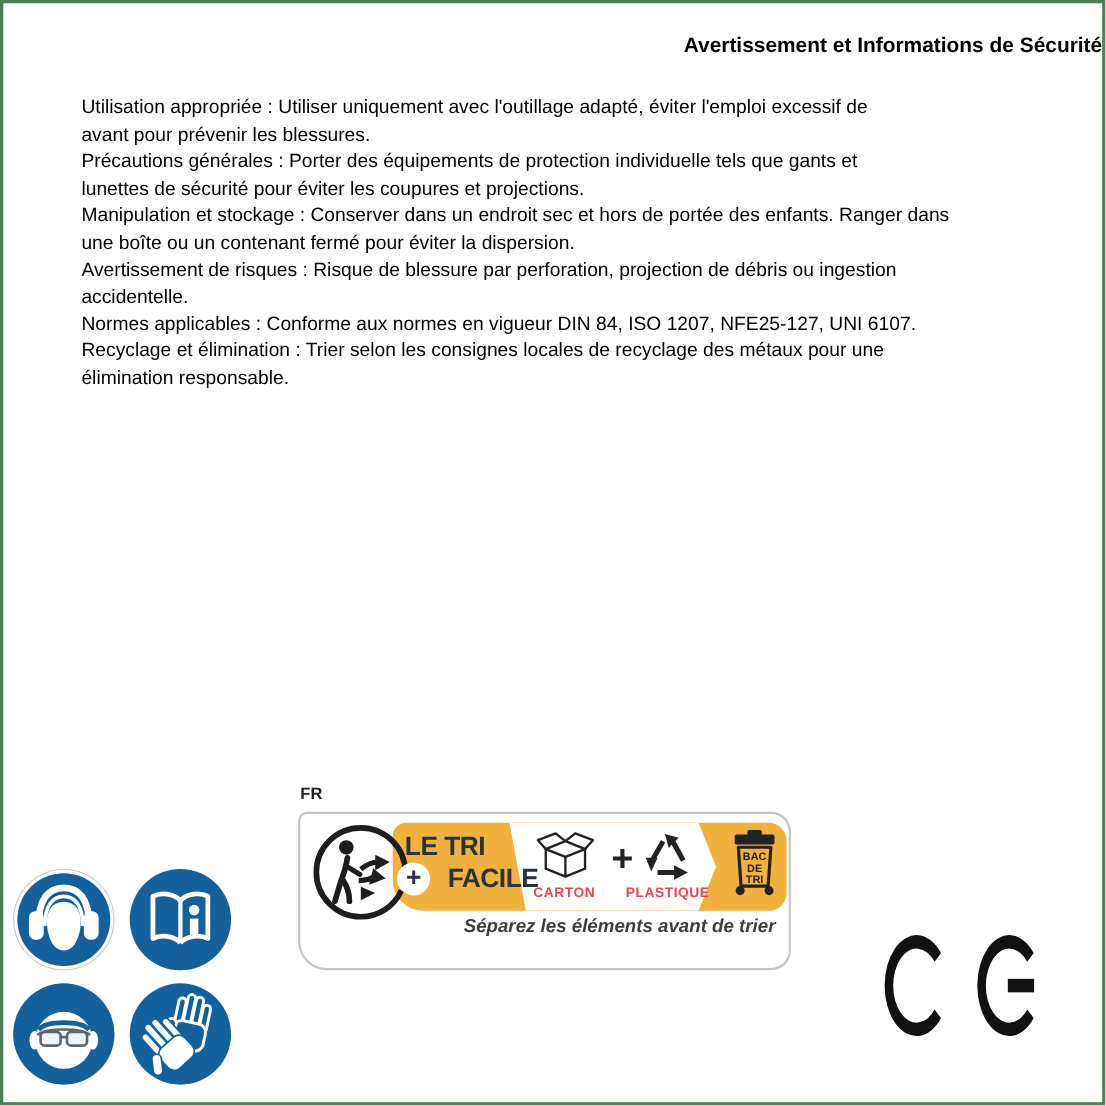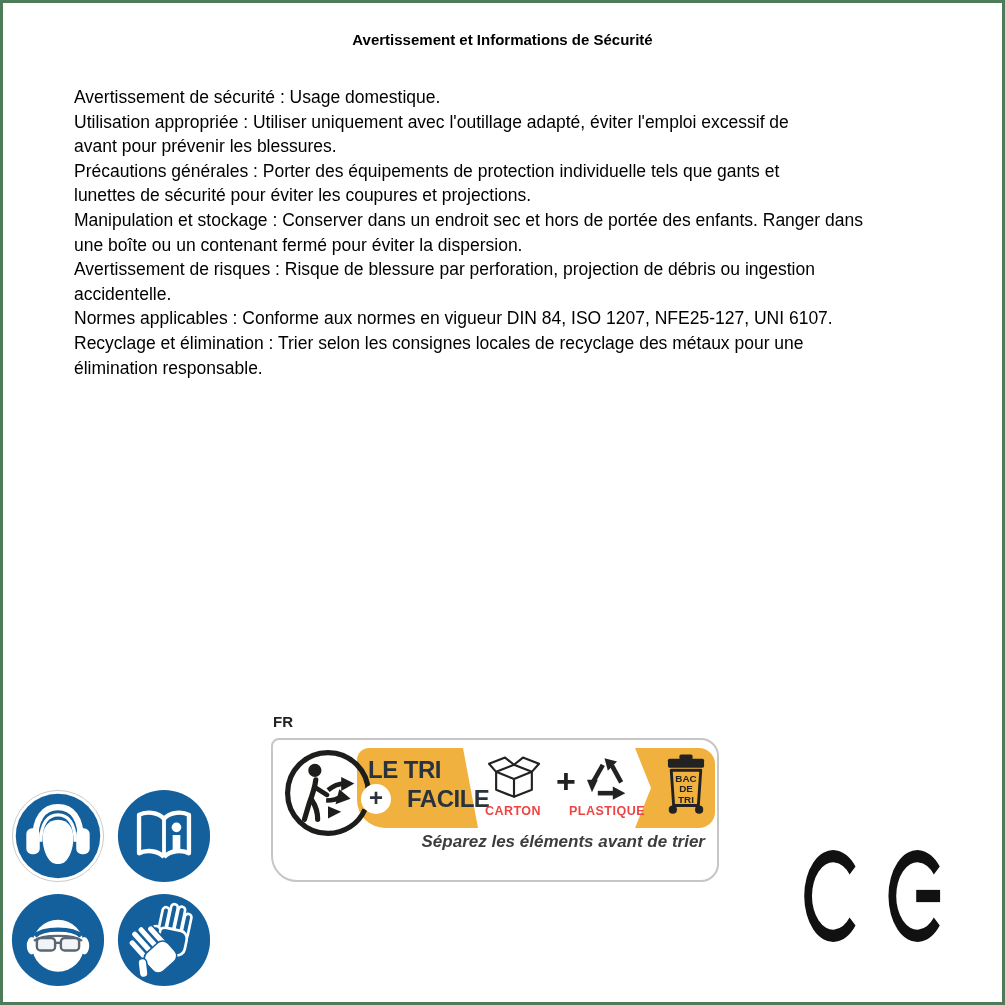--- a/index.html
+++ b/index.html
@@ -4,21 +4,21 @@
 <style>
   * { margin:0; padding:0; box-sizing:border-box; }
   html,body { background:#fff; }
   .page {
     position:relative; width:1005px; height:1005px;
     background:#fff; border:3px solid #4f7c58;
     font-family:"Liberation Sans", sans-serif; color:#000; overflow:hidden;
   }
   .title {
     position:absolute; top:28px; left:0; width:100%;
-    text-align:center; font-weight:bold; font-size:15px;
+    text-align:right; font-weight:bold; font-size:19px;
   }
   .body-text {
     position:absolute; top:82px; left:71px; width:915px;
     font-size:17.5px; line-height:24.6px;
   }
   .body-text div { white-space:nowrap; }
 
   
   .pictos { position:absolute; left:7px; top:785px; width:212px; height:202px; }
   .picto { position:absolute; width:96px; height:96px; }
@@ -76,21 +76,20 @@
   .ce-mark svg { width:100%; height:100%; display:block; }
 </style>
 </head>
 <body>
 
 <div class="page">
 
   <div class="title">Avertissement et Informations de Sécurité</div>
 
   <div class="body-text">
-    <div>Avertissement de sécurité : Usage domestique.</div>
     <div>Utilisation appropriée : Utiliser uniquement avec l'outillage adapté, éviter l'emploi excessif de</div>
     <div>avant pour prévenir les blessures.</div>
     <div>Précautions générales : Porter des équipements de protection individuelle tels que gants et</div>
     <div>lunettes de sécurité pour éviter les coupures et projections.</div>
     <div>Manipulation et stockage : Conserver dans un endroit sec et hors de portée des enfants. Ranger dans</div>
     <div>une boîte ou un contenant fermé pour éviter la dispersion.</div>
     <div>Avertissement de risques : Risque de blessure par perforation, projection de débris ou ingestion</div>
     <div>accidentelle.</div>
     <div>Normes applicables : Conforme aux normes en vigueur DIN 84, ISO 1207, NFE25-127, UNI 6107.</div>
     <div>Recyclage et élimination : Trier selon les consignes locales de recyclage des métaux pour une</div>

